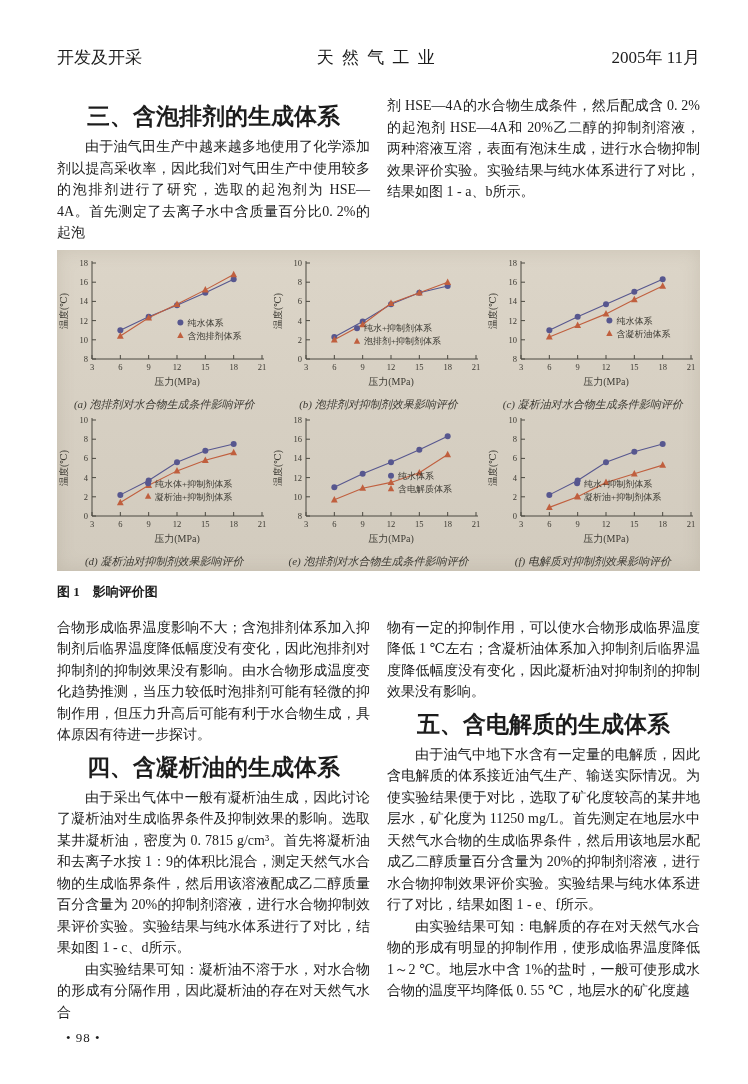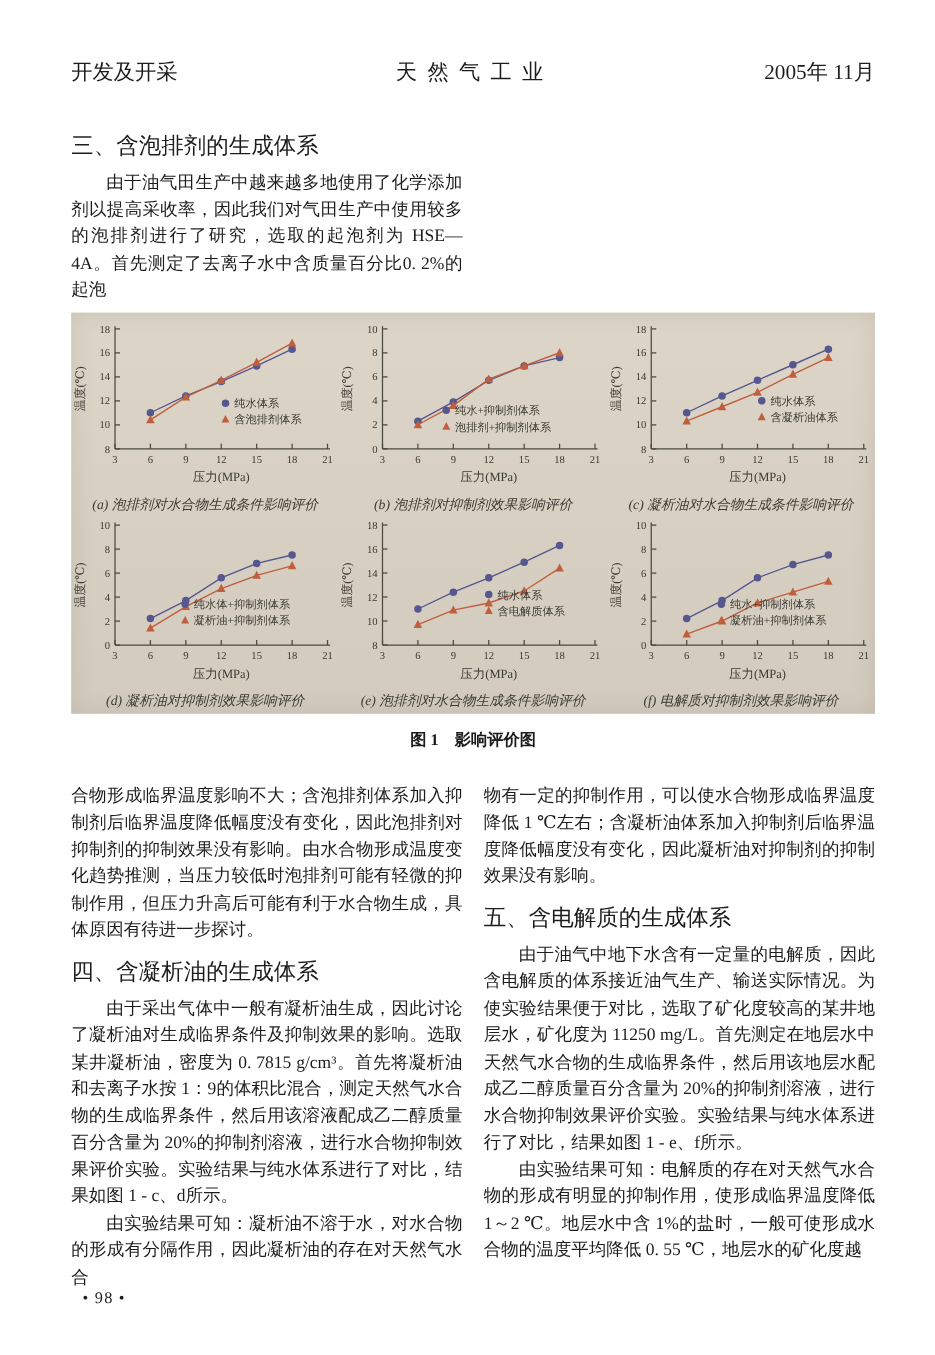--- a/index.html
+++ b/index.html
@@ -18,41 +18,41 @@
     display:flex;justify-content:space-between;align-items:baseline;
     font-size:17px;
     margin-bottom:26px;
   }
   .header .h-center{letter-spacing:2px;}
   .columns{display:flex;gap:17px;}
   .col{width:313px;font-size:14px;line-height:21.5px;text-align:justify;}
   .col p{margin:0;}
   p.indent{text-indent:2em;}
   h2.sec{
-    font-size:18px;font-weight:normal;
+    font-size:23px;font-weight:bold;text-align:center;
     margin:9px 0 8px 0;line-height:24px;
     font-family:"Liberation Sans","DejaVu Sans",sans-serif;
   }
   .figure-block{
     margin-top:6px;
     width:643px;
     background:linear-gradient(180deg,#dcd5c8 0%,#d6cfc2 55%,#d2cbbe 100%);
     box-shadow:inset 0 0 18px rgba(120,110,90,0.18);
     display:grid;
     grid-template-columns:repeat(3,1fr);
     padding:5px 0 2px 0;
   }
   .subplot-cell{display:flex;flex-direction:column;align-items:center;}
   .subplot-caption{
     font-size:11px;line-height:16px;color:#3c3a33;
     white-space:nowrap;margin-top:1px;font-style:italic;
   }
   .fig-caption{
-    text-align:center;font-weight:bold;font-size:13px;
-    margin:12px 0 26px 0;
+    font-weight:bold;font-size:13px;
+    margin:12px 0 16px 0;
   }
   .footer-pagenum{
     position:absolute;left:66px;bottom:38px;
     font-size:13px;letter-spacing:1px;
   }
   svg text{font-family:"Liberation Serif","DejaVu Serif",serif;fill:#3c3a33;}
 </style>
 </head>
 <body>
 
@@ -63,20 +63,21 @@
     <span class="h-center">天 然 气 工 业</span>
     <span class="h-right">2005年 11月</span>
   </div>
 
   <div class="columns">
     <div class="col">
       <h2 class="sec">三、含泡排剂的生成体系</h2>
       <p class="indent">由于油气田生产中越来越多地使用了化学添加剂以提高采收率，因此我们对气田生产中使用较多的泡排剂进行了研究，选取的起泡剂为 HSE—4A。首先测定了去离子水中含质量百分比0. 2%的起泡</p>
     </div>
     <div class="col">
+      <p>剂 HSE—4A的水合物生成条件，然后配成含 0. 2%的起泡剂 HSE—4A和 20%乙二醇的抑制剂溶液，两种溶液互溶，表面有泡沫生成，进行水合物抑制效果评价实验。实验结果与纯水体系进行了对比，结果如图 1 - a、b所示。</p>
     </div>
   </div>
 
   <div class="figure-block">
       <div class="subplot-cell">
         <svg width="212" height="140" viewBox="0 0 212 140">
           <line x1="34" y1="6" x2="34" y2="104" stroke="#4b4940" stroke-width="1"></line>
           <line x1="34" y1="104" x2="206" y2="104" stroke="#4b4940" stroke-width="1"></line>
           <line x1="34" y1="104" x2="34" y2="100" stroke="#4b4940" stroke-width="1"></line>
           <text x="34" y="115" text-anchor="middle" font-size="8.5">3</text>

